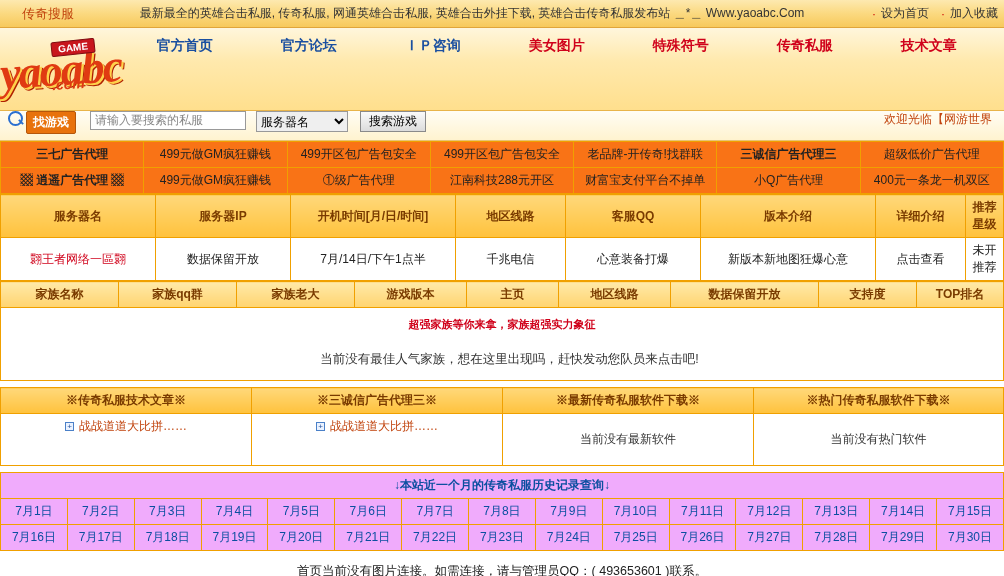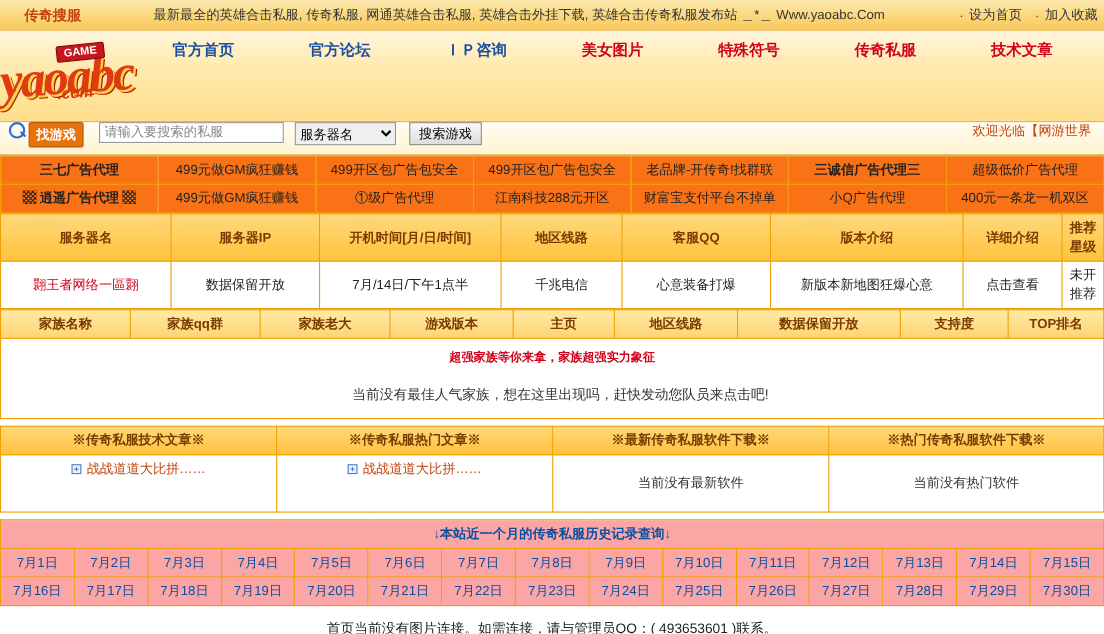--- a/index.html
+++ b/index.html
@@ -18,21 +18,21 @@
   .topbar {
     height: 28px;
     background: linear-gradient(to bottom, #fde9b0 0%, #fbd980 50%, #f7c95c 100%);
     border-bottom: 1px solid #e0a53a;
     display: flex; align-items: center;
     font-size: 12px;
     color: #333;
     padding: 0 6px;
   }
   .topbar .brand {
-    color: #c1440e; font-weight: bold; font-size: 13px;
+    color: #c1440e; font-weight: normal; font-size: 13px;
     margin-right: 10px; margin-left: 16px; white-space: nowrap; text-align: right;
   }
   .topbar .marquee {
     flex: 1; text-align: center; white-space: nowrap; overflow: hidden;
     font-size: 12px; color: #333;
   }
   .topbar .links { display:flex; align-items:center; white-space: nowrap; }
   .topbar .links .dot { color:#c00; margin: 0 5px 0 12px; }
   .topbar .links a { color:#333; text-decoration:none; }
 
@@ -105,21 +105,21 @@
   .mag::after {
     content:""; position:absolute; left:10px; top:10px; width:6px; height:2px;
     background:#2b6fd0; transform: rotate(45deg);
   }
   .findgame {
     background:#e8720c; color:#fff; font-weight:bold; font-size:12px;
     padding:2px 6px; border-radius:2px; margin-right: 14px;
     border:1px solid #b4560a;
   }
   .searchrow input[type=text] {
-    width: 168px; height: 19px; font-size:12px; padding: 1px 4px;
+    width: 156px; height: 19px; font-size:12px; padding: 1px 4px;
     border: 1px solid #999; color:#888;
   }
   .searchrow select {
     height: 21px; font-size: 12px; margin-left: 10px; width: 92px; border:1px solid #999;
   }
   .searchbtn {
     margin-left: 12px; height: 21px; font-size: 12px;
     border: 1px solid #8a8a8a; background: linear-gradient(to bottom,#fafafa,#dcdcdc);
     padding: 0 8px; cursor: pointer;
   }
@@ -168,21 +168,21 @@
     background:#eaf2ff; color:#26529b; font-size:8px; line-height:7px; text-align:center;
     margin-right:5px; vertical-align: middle;
   }
   .four-body a { color:#c1440e; text-decoration:none; }
 
   
   .hist-title td {
     background: linear-gradient(to bottom, #ffd87a, #ffbf30);
     color:#7a2b00; font-weight:bold; height: 28px; font-size:13px;
   }
-  .hist td { background:#fca5a5; height: 25px; color:#0b4fa0; font-size:12.5px; }
+  .hist td { background:#f0abfc; height: 25px; color:#0b4fa0; font-size:12.5px; }
 
   .footnote {
     text-align:center; font-size:12.5px; color:#222; padding: 12px 0 10px 0;
   }
 </style>
 </head>
 <body>
 
 <div class="page">
 
@@ -303,21 +303,21 @@
     </tr>
   </tbody>
     </table>
   <div class="notice1">超强家族等你来拿，家族超强实力象征</div>
   <div class="notice2">当前没有最佳人气家族，想在这里出现吗，赶快发动您队员来点击吧!</div>
 
   <table class="grid" style="margin-top:6px">
     <tbody>
         <tr class="four-hdr">
       <td style="width:251px">※传奇私服技术文章※</td>
-      <td style="width:251px">※传奇私服热门文章※</td>
+      <td style="width:251px">※三诚信广告代理三※</td>
       <td style="width:251px">※最新传奇私服软件下载※</td>
       <td>※热门传奇私服软件下载※</td>
     </tr>
     <tr class="four-body">
       <td>
         <span class="plus">+</span><a href="#">战战道道大比拼……</a>
       </td>
       <td>
         <span class="plus">+</span><a href="#">战战道道大比拼……</a>
       </td>

